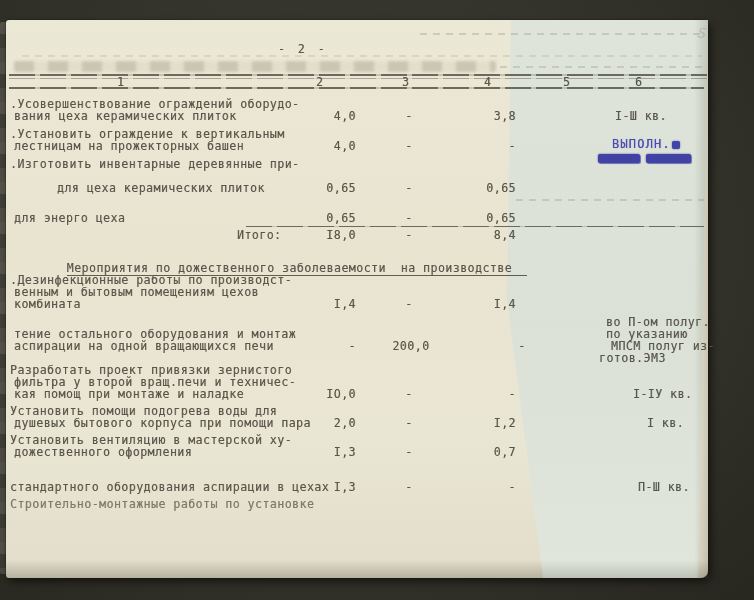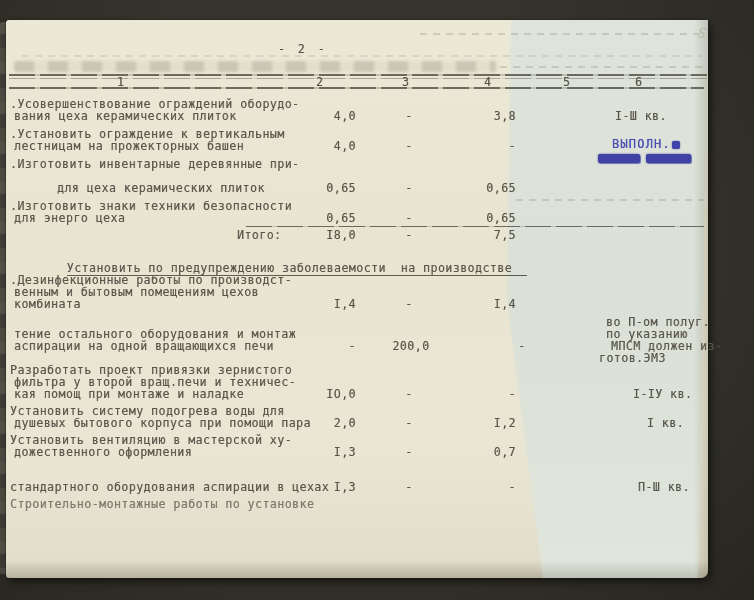--- a/index.html
+++ b/index.html
@@ -104,62 +104,61 @@
   <div class="t ink" style="left:612px;top:138px;"><span>выполн.</span><span class="ink-blob"></span></div>
   <div class="blot" style="left:598px;top:154px;width:42px;"></div>
   <div class="blot" style="left:646px;top:154px;width:45px;"></div>
 
   <div class="t" style="left:10px;top:158px;">.Изготовить инвентарные деревянные при-</div>
   <div class="t" style="left:14px;top:182px;margin-left:43px;">для цеха керамических плиток</div>
   <div class="t v2" style="top:182px;">0,65</div>
   <div class="t v3" style="top:182px;">-</div>
   <div class="t v4" style="top:182px;">0,65</div>
 
-  <div class="t" style="left:10px;top:200px;">.Изготовить знаки техники безопасности</div>
   <div class="t" style="left:14px;top:212px;">для энерго цеха</div>
   <div class="t v2" style="top:212px;">0,65</div>
   <div class="t v3" style="top:212px;">-</div>
   <div class="t v4" style="top:212px;">0,65</div>
 
   <div class="hl thin" style="left:246px;top:226px;width:458px;"></div>
   <div class="t" style="left:237px;top:229px;">Итого:</div>
   <div class="t v2" style="top:229px;">I8,0</div>
   <div class="t v3" style="top:229px;">-</div>
-  <div class="t v4" style="top:229px;">7,5</div>
+  <div class="t v4" style="top:229px;">8,4</div>
 
   <div class="t" style="left:37px;top:250px;">
-    <span class="title-underline" style="width:460px;">Установить по предупреждению заболеваемости  на производстве</span>
+    <span class="title-underline" style="width:460px;">Мероприятия по дожественного заболеваемости  на производстве</span>
   </div>
 
   <div class="t" style="left:10px;top:274px;">.Дезинфекционные работы по производст-</div>
   <div class="t" style="left:14px;top:286px;">венным и бытовым помещениям цехов</div>
   <div class="t" style="left:14px;top:298px;">комбината</div>
   <div class="t v2" style="top:298px;">I,4</div>
   <div class="t v3" style="top:298px;">-</div>
   <div class="t v4" style="top:298px;">I,4</div>
 
   <div class="t" style="left:14px;top:328px;">тение остального оборудования и монтаж</div>
   <div class="t" style="left:14px;top:340px;">аспирации на одной вращающихся печи</div>
   <div class="t v2" style="top:340px;">-</div>
   <div class="t" style="left:386px;top:340px;width:50px;text-align:center;">200,0</div>
   <div class="t" style="left:510px;top:340px;width:24px;text-align:center;">-</div>
   <div class="t" style="left:606px;top:316px;">во П-ом полуг.</div>
   <div class="t" style="left:606px;top:328px;">по указанию</div>
-  <div class="t" style="left:611px;top:340px;">МПСМ должен из-</div>
+  <div class="t" style="left:611px;top:340px;">МПСМ полуг из-</div>
   <div class="t" style="left:599px;top:352px;">готов.ЭМЗ</div>
 
   <div class="t" style="left:10px;top:364px;">Разработать проект привязки зернистого</div>
   <div class="t" style="left:14px;top:376px;">фильтра у второй вращ.печи и техничес-</div>
   <div class="t" style="left:14px;top:388px;">кая помощ при монтаже и наладке</div>
   <div class="t v2" style="top:388px;">IO,0</div>
   <div class="t v3" style="top:388px;">-</div>
   <div class="t v4" style="top:388px;">-</div>
   <div class="t" style="left:633px;top:388px;">I-IУ кв.</div>
 
-  <div class="t" style="left:10px;top:405px;">Установить систему подогрева воды для</div>
+  <div class="t" style="left:10px;top:405px;">Установить помощи подогрева воды для</div>
   <div class="t" style="left:14px;top:417px;">душевых бытового корпуса при помощи пара</div>
   <div class="t v2" style="top:417px;">2,0</div>
   <div class="t v3" style="top:417px;">-</div>
   <div class="t v4" style="top:417px;">I,2</div>
   <div class="t" style="left:647px;top:417px;">I кв.</div>
 
   <div class="t" style="left:10px;top:434px;">Установить вентиляцию в мастерской ху-</div>
   <div class="t" style="left:14px;top:446px;">дожественного оформления</div>
   <div class="t v2" style="top:446px;">I,3</div>
   <div class="t v3" style="top:446px;">-</div>

